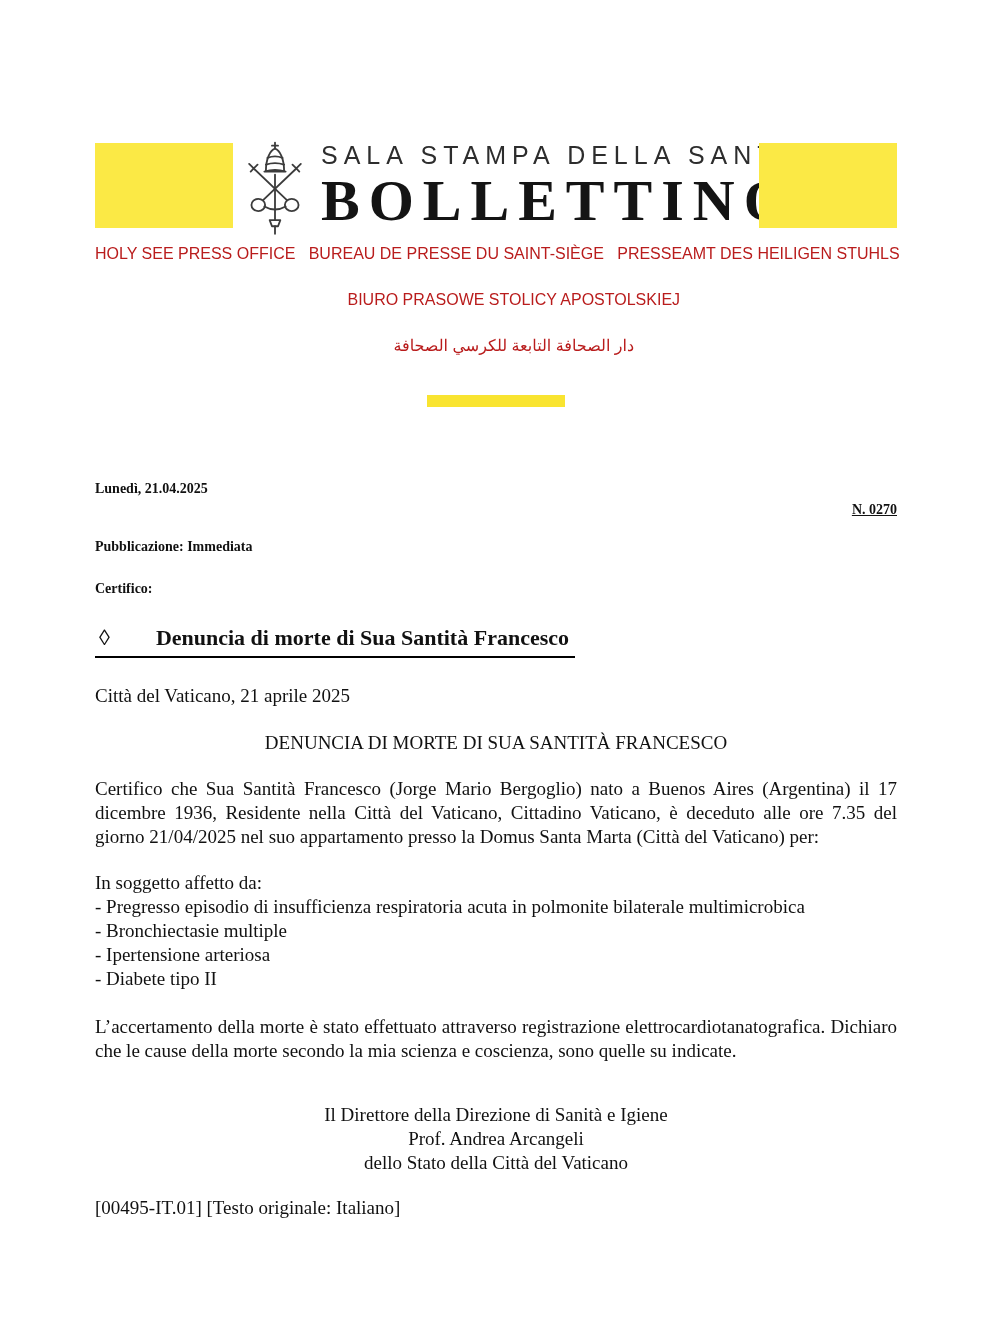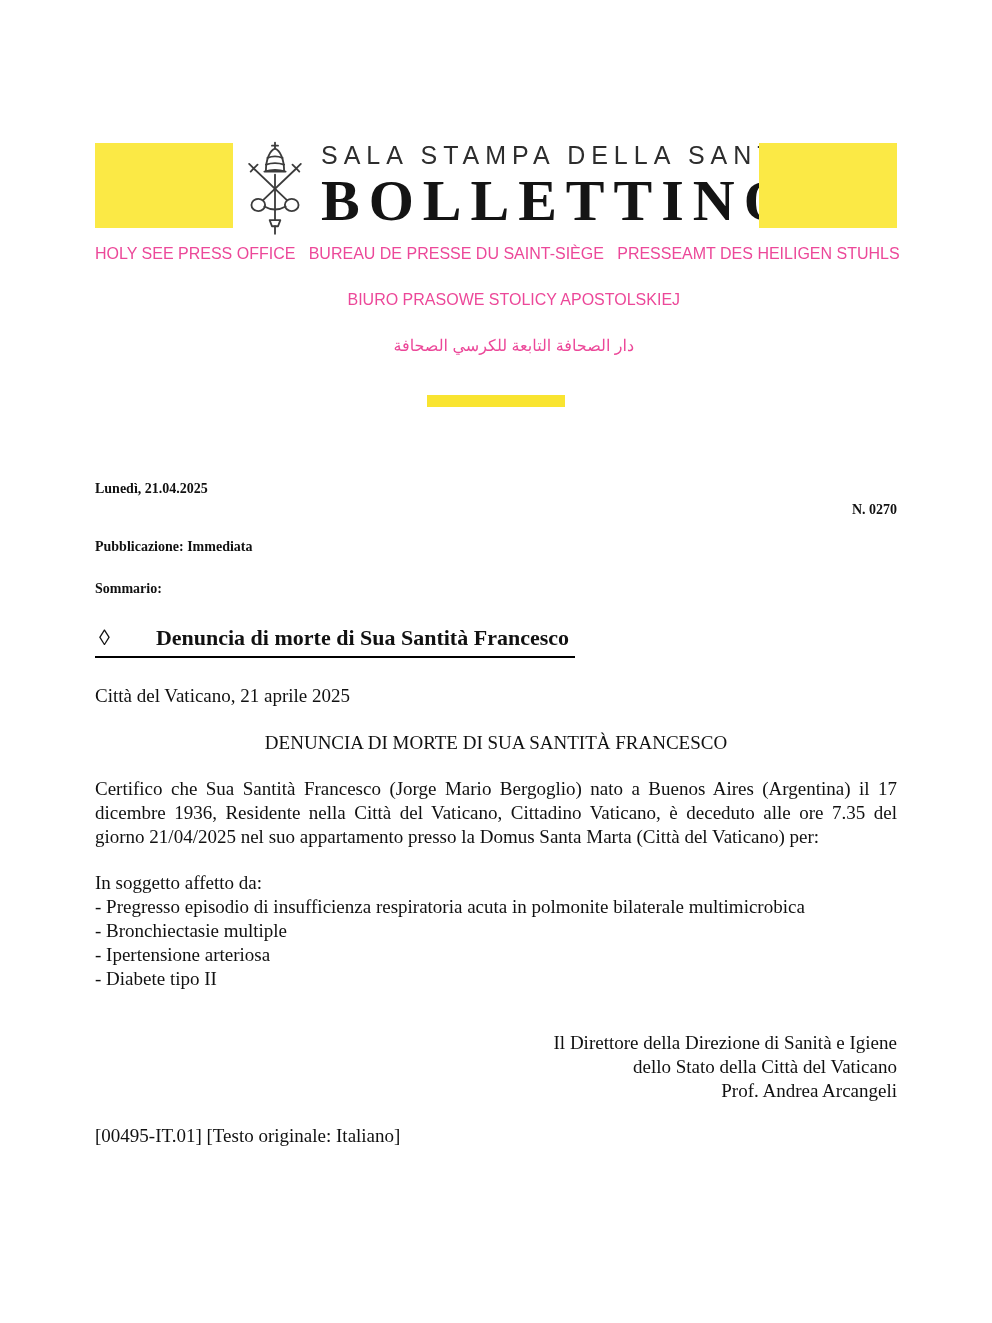--- a/index.html
+++ b/index.html
@@ -62,36 +62,36 @@
     letter-spacing: 9px;
     color: #141414;
     line-height: 1.0;
     margin-top: 2px;
     white-space: nowrap;
   }
   .masthead-sub {
     margin-top: 12px;
     text-align: center;
     font-family: "Liberation Sans", sans-serif;
-    color: #ec4899;
+    color: #b91c1c;
     font-size: 16px;
     line-height: 23px;
   }
   .masthead-sub .subline { white-space: pre; }
   .yellow-bar {
     width: 138px;
     height: 12px;
     background: #f9e430;
     margin: 15px auto 0 auto;
   }
 
   
   .meta { margin-top: 74px; font-size: 14px; }
   .meta .bold { font-weight: 700; }
-  .meta-number { text-align: right; margin-top: 5px; }
+  .meta-number { text-align: right; margin-top: 5px; text-decoration: underline; }
   .meta-pub { margin-top: 21px; }
   .meta-summary { margin-top: 26px; }
 
   
   .summary-heading {
     margin-top: 28px;
     display: inline-flex;
     align-items: baseline;
     border-bottom: 2px solid #000;
     padding-bottom: 5px;
@@ -110,21 +110,21 @@
 
   
   .article { font-size: 19px; line-height: 24px; }
   .article-dateline { text-align: left; margin-top: 26px; }
   .article-heading { text-align: center; margin-top: 23px; }
   .article-para { margin-top: 22px; text-align: justify; }
   .causes-list { margin-top: 21px; list-style: none; }
   .conditions-intro { margin-top: 22px; }
   .conditions-list { list-style: none; }
   .para-final { margin-top: 24px; text-align: justify; }
-  .signature { text-align: right; margin-top: 40px; }
+  .signature { text-align: center; margin-top: 40px; }
   .footer-code1 { margin-top: 21px; }
 </style>
 </head>
 <body>
 
 <div class="page">
 
   <div class="masthead">
     <div class="masthead-row">
       <div class="yellow-block"></div>
@@ -172,21 +172,21 @@
       </div>
     </div>
 
     <div class="yellow-bar"></div>
   </div>
 
   <div class="meta">
     <div class="bold">Lunedì, 21.04.2025</div>
     <div class="bold meta-number">N. 0270</div>
     <div class="bold meta-pub">Pubblicazione: Immediata</div>
-    <div class="bold meta-summary">Sommario:</div>
+    <div class="bold meta-summary">Certifico:</div>
   </div>
 
   <div>
     <div class="summary-heading">
       <span class="summary-bullet">◊</span>
       <span class="summary-title">Denuncia di morte di Sua Santità Francesco</span>
     </div>
   </div>
 
   <div class="article">
@@ -197,24 +197,25 @@
 
 
     <div class="conditions-intro">In soggetto affetto da:</div>
     <ul class="conditions-list">
       <li>- Pregresso episodio di insufficienza respiratoria acuta in polmonite bilaterale multimicrobica</li>
       <li>- Bronchiectasie multiple</li>
       <li>- Ipertensione arteriosa</li>
       <li>- Diabete tipo II</li>
     </ul>
 
+    <p class="para-final">L’accertamento della morte è stato effettuato attraverso registrazione elettrocardiotanatografica. Dichiaro che le cause della morte secondo la mia scienza e coscienza, sono quelle su indicate.</p>
 
     <div class="signature">
       <div>Il Direttore della Direzione di Sanità e Igiene</div>
+      <div>Prof. Andrea Arcangeli</div>
       <div>dello Stato della Città del Vaticano</div>
-      <div>Prof. Andrea Arcangeli</div>
     </div>
 
     <div class="footer-code1">[00495-IT.01] [Testo originale: Italiano]</div>
 
   </div>
 
 </div>
 
 </body></html>

